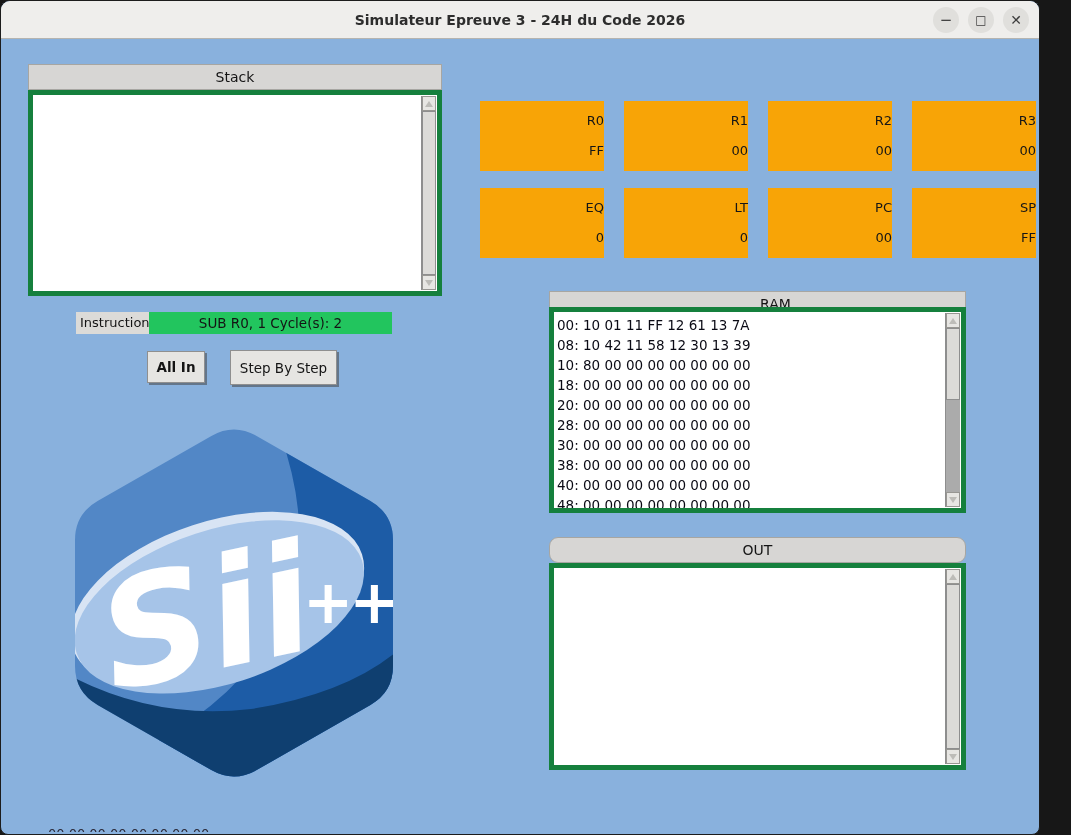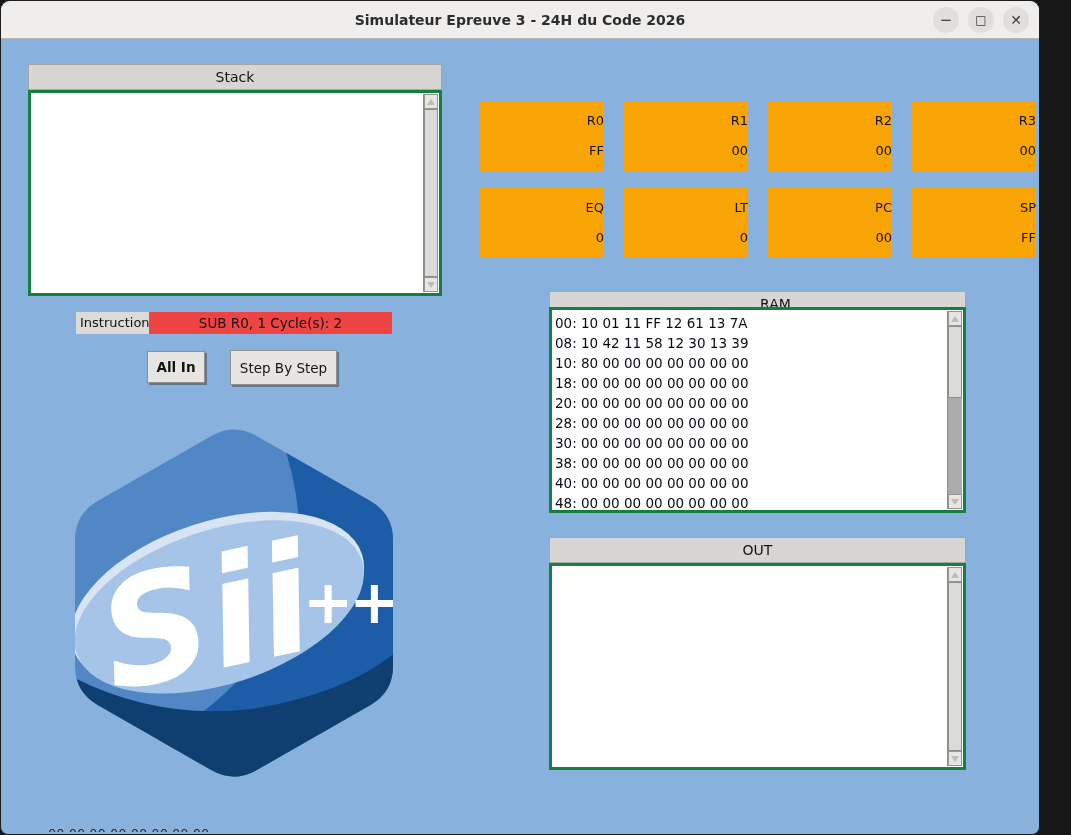--- a/index.html
+++ b/index.html
@@ -23,21 +23,21 @@
     color:#3c3c3c; font-size:14px; line-height:1; cursor:default;
   }
   .ctrl.min { font-size:15px; }
   .ctrl.max { font-size:12px; padding-bottom:1px; }
   
   .panel-header {
     position:absolute; height:26px; background:#d7d6d4; border:1px solid #a7a6a2;
     text-align:center; font-size:14px; color:#141414; line-height:24px;
   }
   .panel-list {
-    position:absolute; background:#ffffff; border:3px solid #15803d;
+    position:absolute; background:#ffffff; border:5px solid #15803d;
   }
   
   .sb { position:absolute; top:1px; right:1px; bottom:1px; width:15px;
         background:#ababab; border-left:1px solid #8e8e8e; }
   .sb-btn { position:absolute; left:0; width:14px; height:15px; background:#e7e6e3;
         border:1px solid #979692; display:flex; align-items:center; justify-content:center; }
   .sb-btn.up { top:0; } .sb-btn.down { bottom:0; }
   .tri-up { width:0; height:0; border-left:4px solid transparent;
         border-right:4px solid transparent; border-bottom:6px solid #bdbcb8; }
   .tri-down { width:0; height:0; border-left:4px solid transparent;
@@ -48,21 +48,21 @@
   
   .stack-header { left:27px; top:63px;  width:414px; }
   .stack-list   { left:27px; top:89px;  width:414px; height:206px; }
   
   .instr-label {
     position:absolute; left:75px; top:311px; width:73px; height:22px;
     background:#dcdbd8; font-size:13px; color:#141414; line-height:22px; padding-left:4px;
   }
   .instr-field {
     position:absolute; left:148px; top:311px; width:243px; height:22px;
-    background:#ef4444; font-size:13.5px; color:#141414; line-height:22px; text-align:center;
+    background:#22c55e; font-size:13.5px; color:#141414; line-height:22px; text-align:center;
   }
   
   .btn {
     position:absolute; background:#e6e5e2; border:1px solid #8f8f8f;
     box-shadow:2px 2px 0 0 rgba(70,70,70,0.55);
     font-size:13.5px; color:#141414; font-family:inherit;
     display:flex; align-items:center; justify-content:center; cursor:default;
   }
   .btn-allin { left:146px; top:350px; width:58px;  height:32px;font-weight:bold; }
   .btn-step  { left:229px; top:349px; width:107px; height:35px; }
@@ -74,21 +74,21 @@
   }
   .reg {
     background:#f8a406; display:flex; flex-direction:column;
     align-items:flex-end; justify-content:space-between; padding:12px 0 13px;
   }
   .reg-label, .reg-value { font-size:13px; color:#161616; }
   
   .ram-header { left:548px; top:290px; width:417px;padding-left:36px; }
   .ram-list   { left:548px; top:306px; width:417px; height:206px; padding:3px 0 0 3px; overflow:hidden; }
   .ram-line   { font-size:13.5px; line-height:20px; color:#0a0a14; white-space:pre; }
-  .out-header { left:548px; top:536px; width:417px; }
+  .out-header { left:548px; top:536px; width:417px;border-radius:9px; }
   .out-list   { left:548px; top:562px; width:417px; height:207px; }
   
   .logo { position:absolute; left:70px; top:420px; width:326px; height:364px; }
   
   .clipped-row {
     position:absolute; left:47px; bottom:2px; width:230px; height:5px; overflow:hidden;
   }
   .clipped-row span { display:block; font-size:13px; line-height:13px; color:#2a2a3a; white-space:pre; }
 </style>
 </head>

